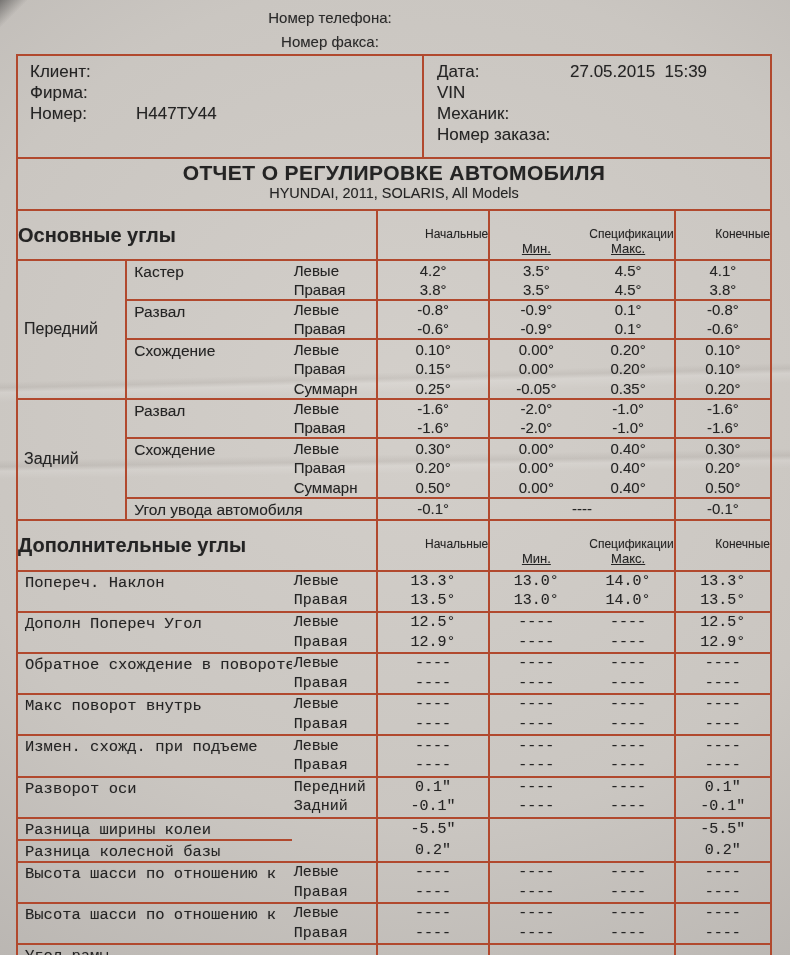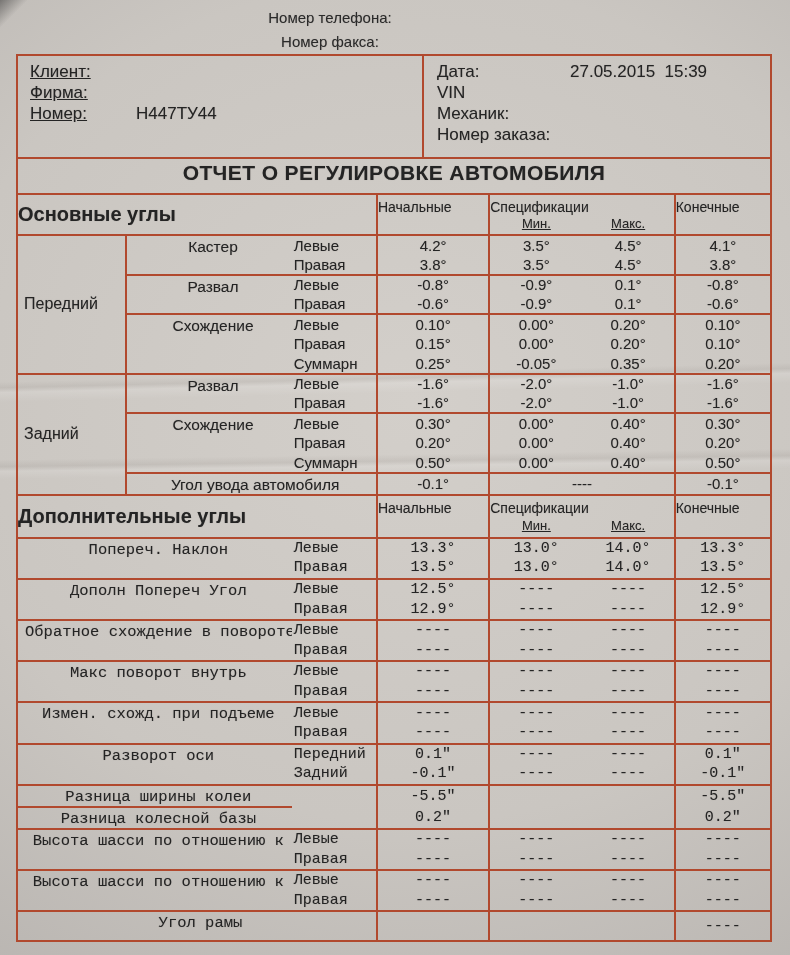--- a/index.html
+++ b/index.html
@@ -21,21 +21,21 @@
   .top-labels{ padding-top:6px; width:660px; text-align:center; }
   .top-line{ font-size:15px; line-height:24px; color:#2a2a2a; }
 
   .client-box{
     margin:0 0 0 16px; width:756px; box-sizing:border-box;
     border:2px solid var(--bd); display:flex;
   }
   .cb-left{ width:404px; box-sizing:border-box; padding:5px 0 3px 12px; }
   .cb-right{ flex:1; box-sizing:border-box; border-left:2px solid var(--bd); padding:5px 0 12px 13px; }
   .cb-row{ display:flex; height:21px; align-items:center; font-size:17px; }
-  .cb-left .cb-label{ width:106px;text-decoration:underline; }
+  .cb-left .cb-label{ width:106px; }
   .cb-right .cb-label{ width:133px; }
   .cb-value{ white-space:pre; }
 
   .title-box{
     margin:-2px 0 0 16px; width:756px; box-sizing:border-box;
     border:2px solid var(--bd); text-align:center; padding:2px 0 8px;
   }
   .doc-title{ font-size:21px; font-weight:bold; letter-spacing:.4px; line-height:24px; }
   .doc-subtitle{ font-size:14.5px; line-height:16px; }
 
@@ -45,34 +45,34 @@
   }
   col.w-g{width:109px} col.w-p{width:165px} col.w-s{width:85px}
   col.w-i{width:112px} col.w-mn{width:93px} col.w-mx{width:92px} col.w-f{width:96px}
   col.w-lbl{width:274px}
   th,td{ padding:0; font-weight:normal; }
   .b-right{ border-right:2px solid var(--bd); }
   .b-bottom{ border-bottom:2px solid var(--bd); }
   thead th.h-title, thead th[rowspan]{ border-bottom:2px solid var(--bd); }
   thead tr + tr th{ border-bottom:2px solid var(--bd); }
   .h-title{ font-size:20px; font-weight:bold; text-align:left; padding-left:0; vertical-align:middle; }
-  .h-col{ font-size:14px; text-align:left; vertical-align:top; padding-top:4px; }
+  .h-col{ font-size:12px; text-align:right; vertical-align:top; padding-top:16px; }
   .h-sub{ font-size:13px; text-align:center; vertical-align:top; padding-bottom:3px;text-decoration:underline; }
   .t-main thead tr:first-child{ height:22px; } .t-main thead tr:last-child{ height:19px; }
   .t-extra thead tr:first-child{ height:23px; } .t-extra thead tr:last-child{ height:20px; }
   .t-main tbody tr{ height:19.8px; }
   .t-extra tbody tr{ height:20.6px;font-family:Liberation Mono, monospace; }
   tr.tall{ height:30px !important; }
   tr.sep > td{ border-bottom:2px solid var(--bd); }
   .c-group{
     border-right:2px solid var(--bd); border-bottom:2px solid var(--bd);
     font-size:16px; padding-left:6px; text-align:left; vertical-align:middle;
   }
   .c-param{
-    font-size:15.5px; padding-left:7px; text-align:center;
+    font-size:15.5px; padding-left:7px; text-align:left;
     vertical-align:top; padding-top:2px; border-bottom:2px solid var(--bd);
     overflow:hidden; white-space:nowrap;
   }
   .c-side{ font-size:15px; padding-left:2px; text-align:left; vertical-align:middle; }
   .c-val{ font-size:15px; text-align:center; vertical-align:middle; }
 </style>
 </head>
 <body>
 
 <div class="photo">
@@ -112,20 +112,21 @@
       </div>
       <div class="cb-row">
         <span class="cb-label">Номер заказа:</span>
         <span class="cb-value"></span>
       </div>
     </div>
   </div>
 
   <div class="title-box">
     <div class="doc-title">ОТЧЕТ О РЕГУЛИРОВКЕ АВТОМОБИЛЯ</div>
+    <div class="doc-subtitle">HYUNDAI, 2011, SOLARIS, All Models</div>
   </div>
 
   <table class="report-table t-main">
     <colgroup>
       <col class="w-g">
         <col class="w-p">
         <col class="w-s">
       <col class="w-i">
         <col class="w-mn">
         <col class="w-mx">

